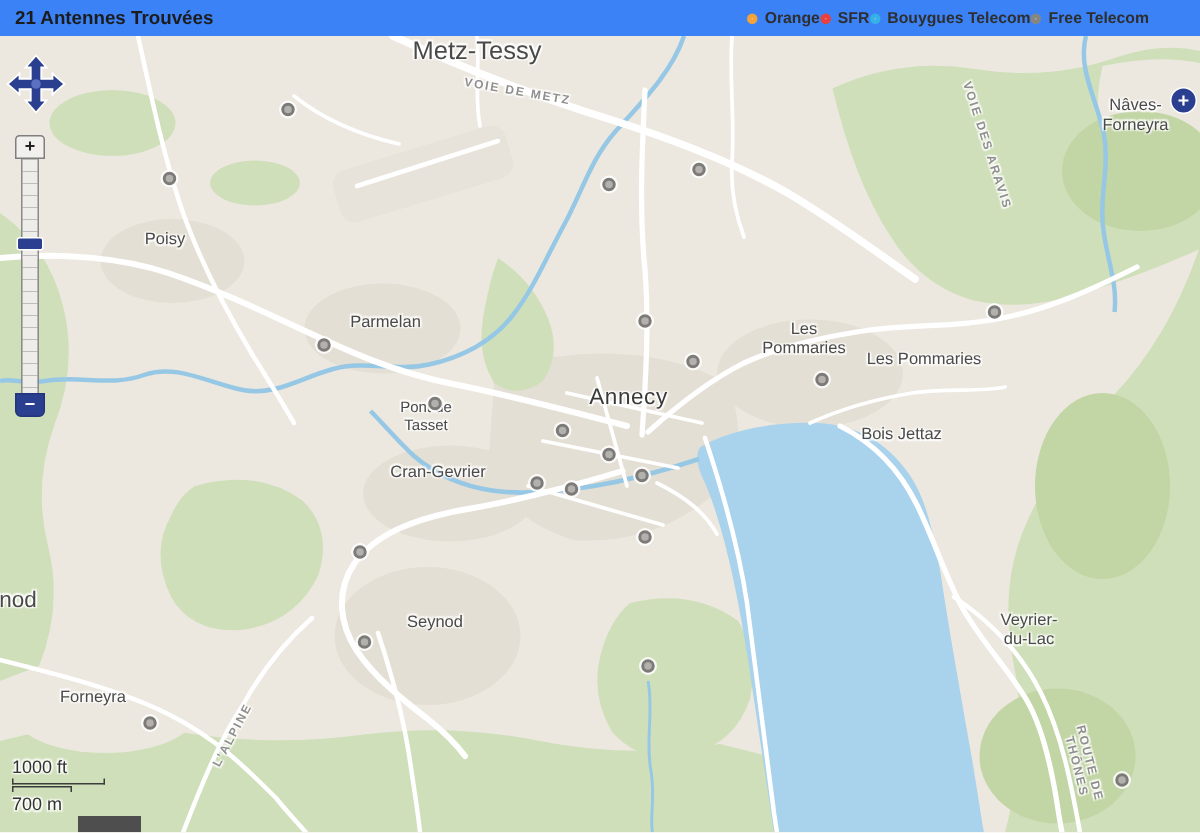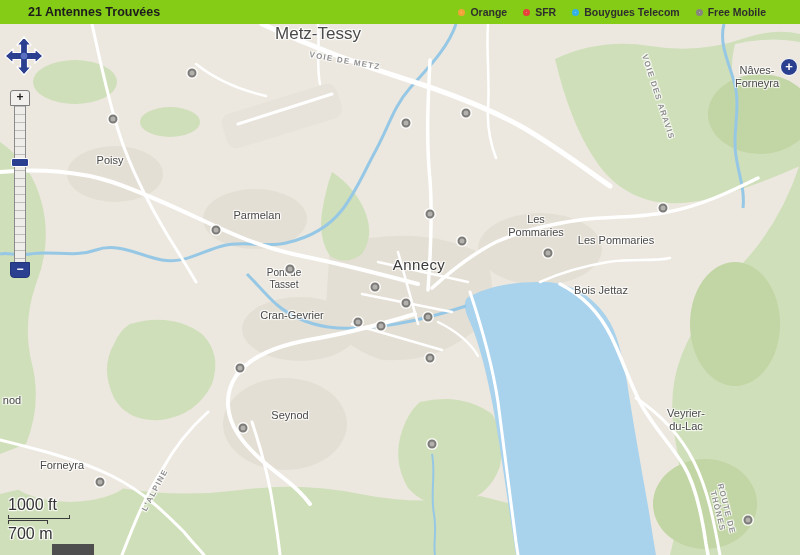--- a/index.html
+++ b/index.html
@@ -1,25 +1,25 @@
 <!DOCTYPE html>
 <html style="--land: #ece8df; --urban: #e4dfd4; --green: #cfdfb9; --green2: #c2d5a4; --water: #a9d2ec; --water-line: #96c8e6; --road: #ffffff; --label: #4a4a4a; --road-label: #8f8f8f; --marker-fill: #b3b1ae; --marker-ring: #7d7b78; --control-blue: #2b3f90;"><head>
 <meta charset="utf-8">
 <style>
   * { box-sizing: border-box; margin: 0; padding: 0; }
   html,body { background:#fff; }
   body { font-family: "Liberation Sans", sans-serif; }
   .app { position:relative; width:800px; height:555px; overflow:hidden; background:#fff; }
 
   
-  .header { position:absolute; top:0; left:0; width:800px; height:24px; background:#84cc16;
+  .header { position:absolute; top:0; left:0; width:800px; height:24px; background:#3b82f6;
             display:flex; align-items:center; justify-content:space-between;
-            padding:0 34px 0 28px; z-index:60; }
+            padding:0 34px 0 10px; z-index:60; }
   .title { font-size:12.5px; font-weight:bold; color:#1c1c1c; }
-  .legend { display:flex; align-items:flex-end; gap:16px; }
+  .legend { display:flex; align-items:flex-end; }
   .legend-item { display:flex; align-items:center; gap:5px; cursor:pointer; }
   .legend-dot { width:7px; height:7px; border-radius:50%; border:3px solid #999; display:inline-block; }
   .legend-label { font-size:10.5px; font-weight:bold; color:#2e2e2e; }
 
   
   .map { position:absolute; top:24px; left:0; width:800px; height:531px; overflow:hidden;
          background:var(--land,#ece8df); }
   .map-base { position:absolute; top:0; left:0; }
   .land   { fill:var(--land,#ece8df); }
   .urban  { fill:var(--urban,#e4dfd4); }
@@ -56,21 +56,21 @@
   .zoom-track { position:relative; width:12px; height:156px; margin:0 auto;
                 border:1px solid #8a8a8a; border-top:none; border-bottom:none;
                 background:repeating-linear-gradient(to bottom,#bdbdbb 0 1px,#eeede9 1px 8px); cursor:pointer; }
   .zoom-handle { position:absolute; left:-4px; top:52px; width:18px; height:9px;
                  background:var(--control-blue,#2b3f90); border:1px solid #fff; border-radius:2px; cursor:grab; }
   .expand-btn { position:absolute; right:2px; top:34px; width:18px; height:18px; border-radius:50%;
                 background:var(--control-blue,#2b3f90); color:#fff; font-size:13px; font-weight:bold;
                 line-height:16px; text-align:center; border:1px solid #fff; z-index:50; cursor:pointer; }
 
   
-  .scalebar { position:absolute; left:8px; bottom:12px; z-index:50; font-size:16px; color:#333;
+  .scalebar { position:absolute; left:8px; bottom:12px; z-index:50; font-size:12px; color:#333;
               text-shadow:-1px -1px 1px #fff,1px -1px 1px #fff,-1px 1px 1px #fff,1px 1px 1px #fff; }
   .scale-bar-imp { width:62px; height:4px; border:1px solid #3c3c3c; border-top:none; margin:1px 0; }
   .scale-bar-met { width:40px; height:4px; border:1px solid #3c3c3c; border-bottom:none; margin:1px 0; }
   .attrib-stub { position:absolute; left:52px; bottom:0; width:42px; height:11px; background:#4e4e4e; z-index:45; }
 </style>
 </head>
 <body>
 
 <div class="app">
 
@@ -84,21 +84,21 @@
         <span class="legend-item">
           <span class="legend-dot" style="background: rgb(248, 143, 143); border-color: rgb(232, 64, 61);"></span>
           <span class="legend-label">SFR</span>
         </span>
         <span class="legend-item">
           <span class="legend-dot" style="background: rgb(143, 214, 247); border-color: rgb(53, 177, 232);"></span>
           <span class="legend-label">Bouygues Telecom</span>
         </span>
         <span class="legend-item">
           <span class="legend-dot" style="background: rgb(196, 194, 191); border-color: rgb(135, 133, 127);"></span>
-          <span class="legend-label">Free Mobile</span>
+          <span class="legend-label">Free Telecom</span>
         </span>
       </div>
   </div>
 
   <div class="map">
 
     <svg class="map-base" viewBox="0 0 800 531" width="800" height="531" xmlns="http://www.w3.org/2000/svg">
       <rect class="land" x="0" y="0" width="800" height="531"></rect>
       <ellipse class="urban" cx="255" cy="195" rx="52" ry="30"></ellipse>
       <ellipse class="urban" cx="115" cy="150" rx="48" ry="28"></ellipse>
@@ -159,21 +159,21 @@
         <div class="place-label" style="left: 110px; top: 136px; font-size: 11px;">Poisy</div>
         <div class="place-label" style="left: 257px; top: 191px; font-size: 11px;">Parmelan</div>
         <div class="place-label" style="left: 536px; top: 202px; font-size: 11px;">Les
 Pommaries</div>
         <div class="place-label" style="left: 616px; top: 216px; font-size: 11px;">Les Pommaries</div>
         <div class="place-label" style="left: 284px; top: 254px; font-size: 10px;">Pont de
 Tasset</div>
         <div class="place-label major" style="left: 399px; top: 241px; font-size: 15px;">Annecy</div>
         <div class="place-label" style="left: 601px; top: 266px; font-size: 11px;">Bois Jettaz</div>
         <div class="place-label" style="left: 292px; top: 291px; font-size: 11px;">Cran-Gevrier</div>
-        <div class="place-label" style="left: 12px; top: 376px; font-size: 11px;">nod</div>
+        <div class="place-label" style="left: 12px; top: 376px; font-size: 15px;">nod</div>
         <div class="place-label" style="left: 290px; top: 391px; font-size: 11px;">Seynod</div>
         <div class="place-label" style="left: 686px; top: 396px; font-size: 11px;">Veyrier-
 du-Lac</div>
         <div class="place-label" style="left: 62px; top: 441px; font-size: 11px;">Forneyra</div>
         <div class="road-label" style="left: 345px; top: 37px; transform: translate(-50%, -50%) rotate(10deg);">VOIE DE METZ</div>
         <div class="road-label" style="left: 658px; top: 73px; transform: translate(-50%, -50%) rotate(72deg);">VOIE DES ARAVIS</div>
         <div class="road-label" style="left: 155px; top: 466px; transform: translate(-50%, -50%) rotate(-62deg);">L'ALPINE</div>
         <div class="road-label" style="left: 722px; top: 486px; transform: translate(-50%, -50%) rotate(76deg);">ROUTE DE THÔNES</div>
       </div>
     <div id="markers-layer">

